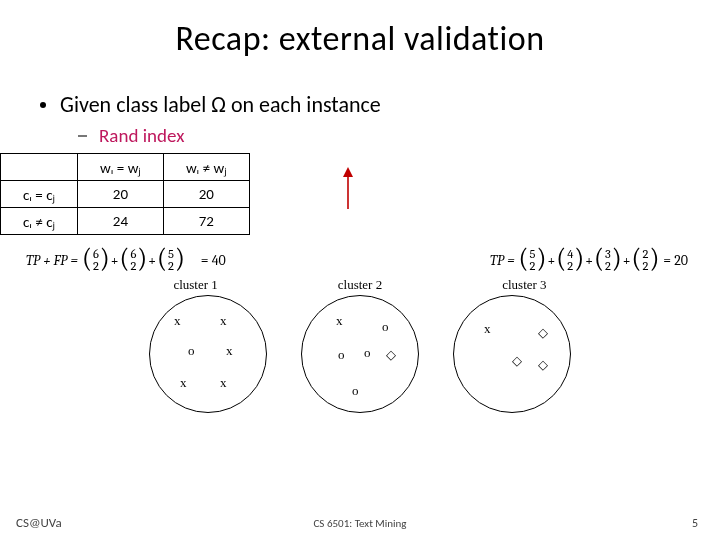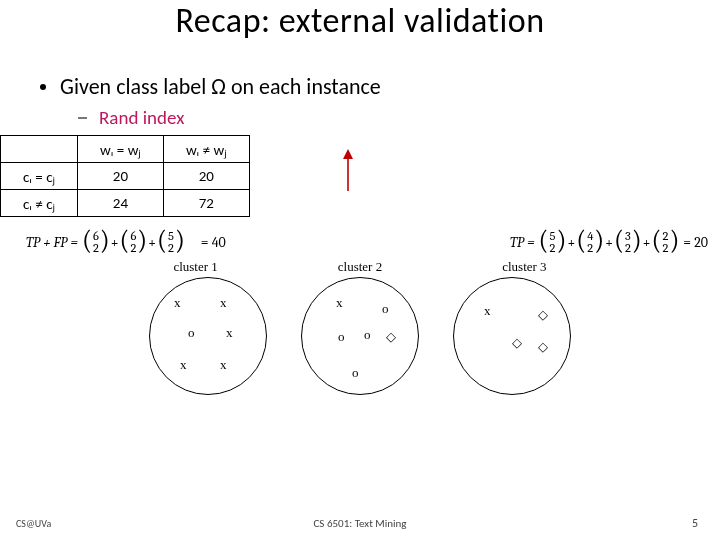--- a/index.html
+++ b/index.html
@@ -10,20 +10,21 @@
     background: #fff;
     font-family: Calibri, Arial, sans-serif;
     color: #000;
     position: relative;
     overflow: hidden;
   }
   .title {
     text-align: center;
     font-size: 34px;
     font-weight: 400;
+    margin-top: 18px;
     letter-spacing: 0.5px;
   }
   .bullets {
     margin-top: 32px;
     margin-left: 40px;
   }
   .b1 {
     font-size: 22px;
     display: flex;
     align-items: center;
@@ -67,21 +68,21 @@
   .arrow {
     position: absolute;
     left: 339px;
     top: 14px;
     pointer-events: none;
   }
   .formula-row {
     margin-top: 14px;
     display: flex;
     justify-content: space-between;
-    padding: 0 12px 0 26px;
+    padding: 0 32px 0 26px;
     font-family: Cambria, 'Times New Roman', serif;
     font-size: 14px;
   }
   .labels-row {
     display: flex;
     justify-content: center;
     gap: 120px;
     font-family: 'Times New Roman', serif;
     font-size: 13px;
     margin-top: 4px;
@@ -99,21 +100,21 @@
     border-radius: 50%;
     position: relative;
     font-family: 'Times New Roman', serif;
     font-size: 13px;
   }
   .pt { position: absolute; line-height: 1; }
   .footer-left {
     position: absolute;
     left: 16px;
     bottom: 10px;
-    font-size: 10px;
+    font-size: 13px;
     color: #444;
   }
   .footer-center {
     position: absolute;
     left: 50%;
     transform: translateX(-50%);
     bottom: 10px;
     font-size: 11px;
     color: #444;
   }

